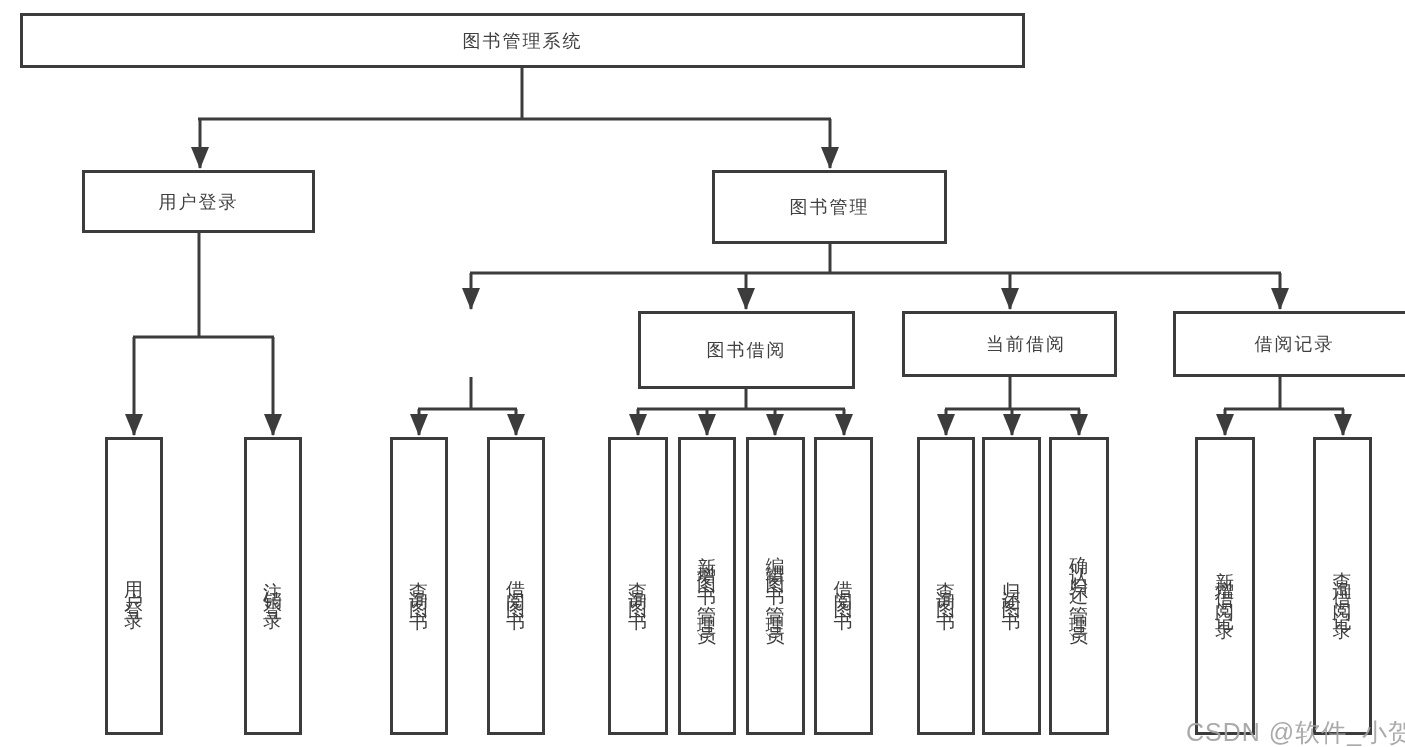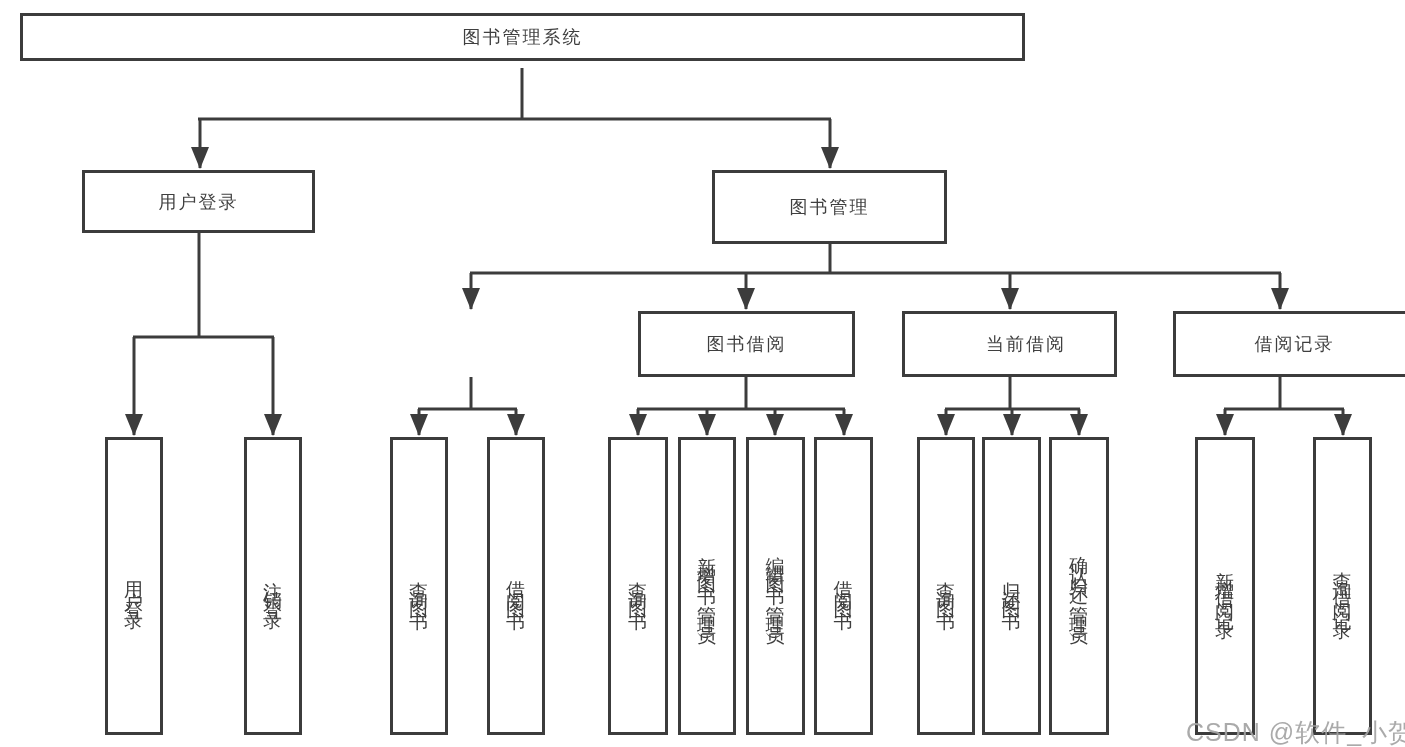--- a/index.html
+++ b/index.html
@@ -23,27 +23,27 @@
   .node.h{font-size:18px;letter-spacing:2px;white-space:nowrap;}
   .node.v{
     writing-mode:vertical-rl;
     text-orientation:upright;
     font-size:19px;
     letter-spacing:10px;
     line-height:1;
     top:437px;height:298px;
   }
   
-  .n-root{left:20px;top:13px;width:1005px;height:48px;}
+  .n-root{left:20px;top:13px;width:1005px;height:55px;}
   
   .n-userlogin{left:82px;top:170px;width:233px;height:63px;}
   .n-bookmgmt{left:712px;top:170px;width:235px;height:74px;}
   
   .n-newbook{left:362px;top:311px;width:218px;height:66px;}
-  .n-bookborrow{left:638px;top:311px;width:217px;height:66px;}
+  .n-bookborrow{left:638px;top:311px;width:217px;height:78px;}
   .n-currentborrow{left:902px;top:311px;width:215px;height:66px;padding-left:33px;}
   .n-borrowrecords{left:1173px;top:311px;width:243px;height:66px;}
   
   .n-l-login{left:105px;width:58px;}
   .n-l-logout{left:244px;width:58px;}
   .n-l-query1{left:390px;width:58px;}
   .n-l-borrow1{left:487px;width:58px;}
   .n-l-query2{left:608px;width:60px;}
   .n-l-addbook{left:678px;width:58px;letter-spacing:7px;}
   .n-l-editbook{left:746px;width:59px;letter-spacing:7px;}

